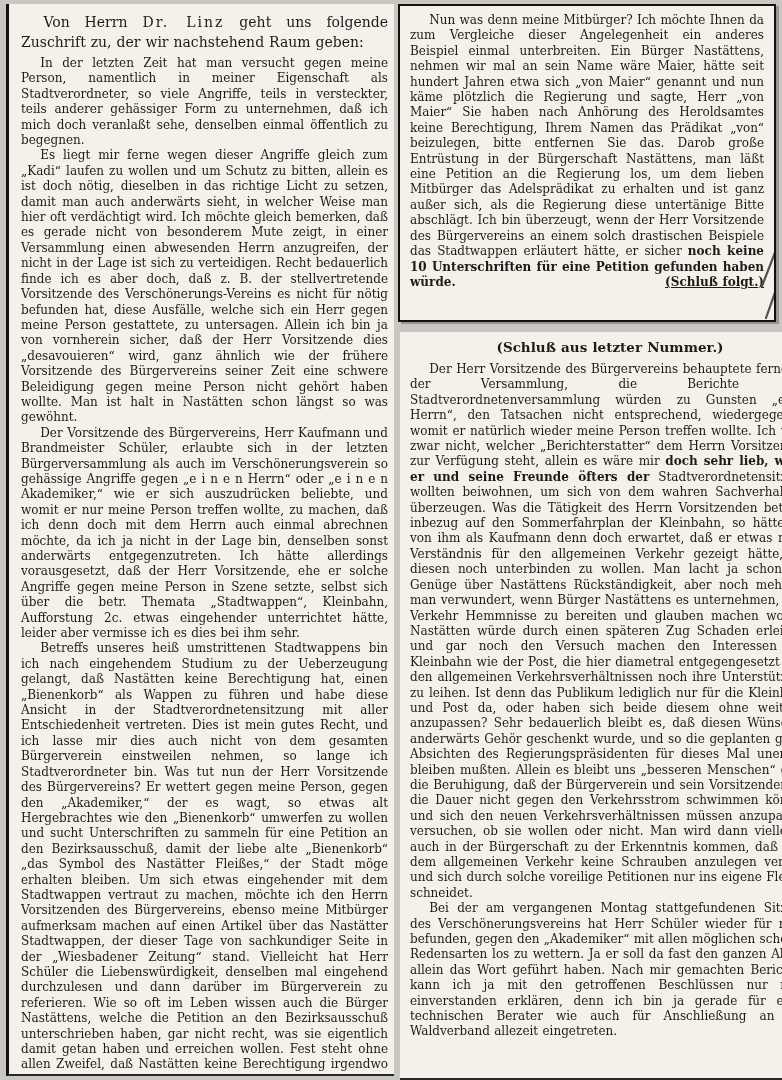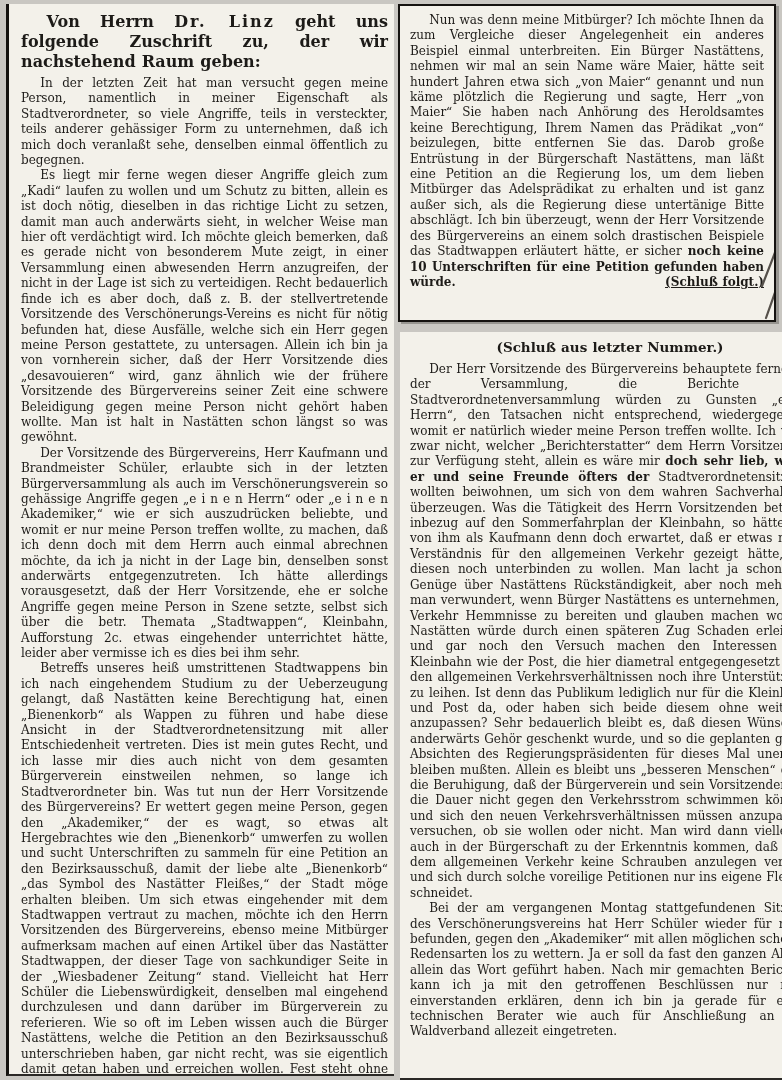--- a/index.html
+++ b/index.html
@@ -54,23 +54,23 @@
     margin: 0;
     font-size: 12px;
     line-height: 15.4px;
     text-align: justify;
     text-justify: inter-word;
     word-spacing: 0.5px;
     hyphens: auto;
   }
   p.indent { text-indent: 1.6em; }
   .article-heading {
-    font-size: 16px;
+    font-size: 14px;
     line-height: 20px;
-    font-weight: bold;
+    font-weight: normal;
     text-align: justify;
     text-indent: 1.6em;
     margin: 0 0 4px 0;
   }
   .name-spaced { letter-spacing: 2px; }
   .bold-inline { font-weight: bold; }
   .closing-line { float: right; font-weight: bold; text-decoration: underline; }
   .section-heading {
     font-size: 13.5px;
     font-weight: bold;

